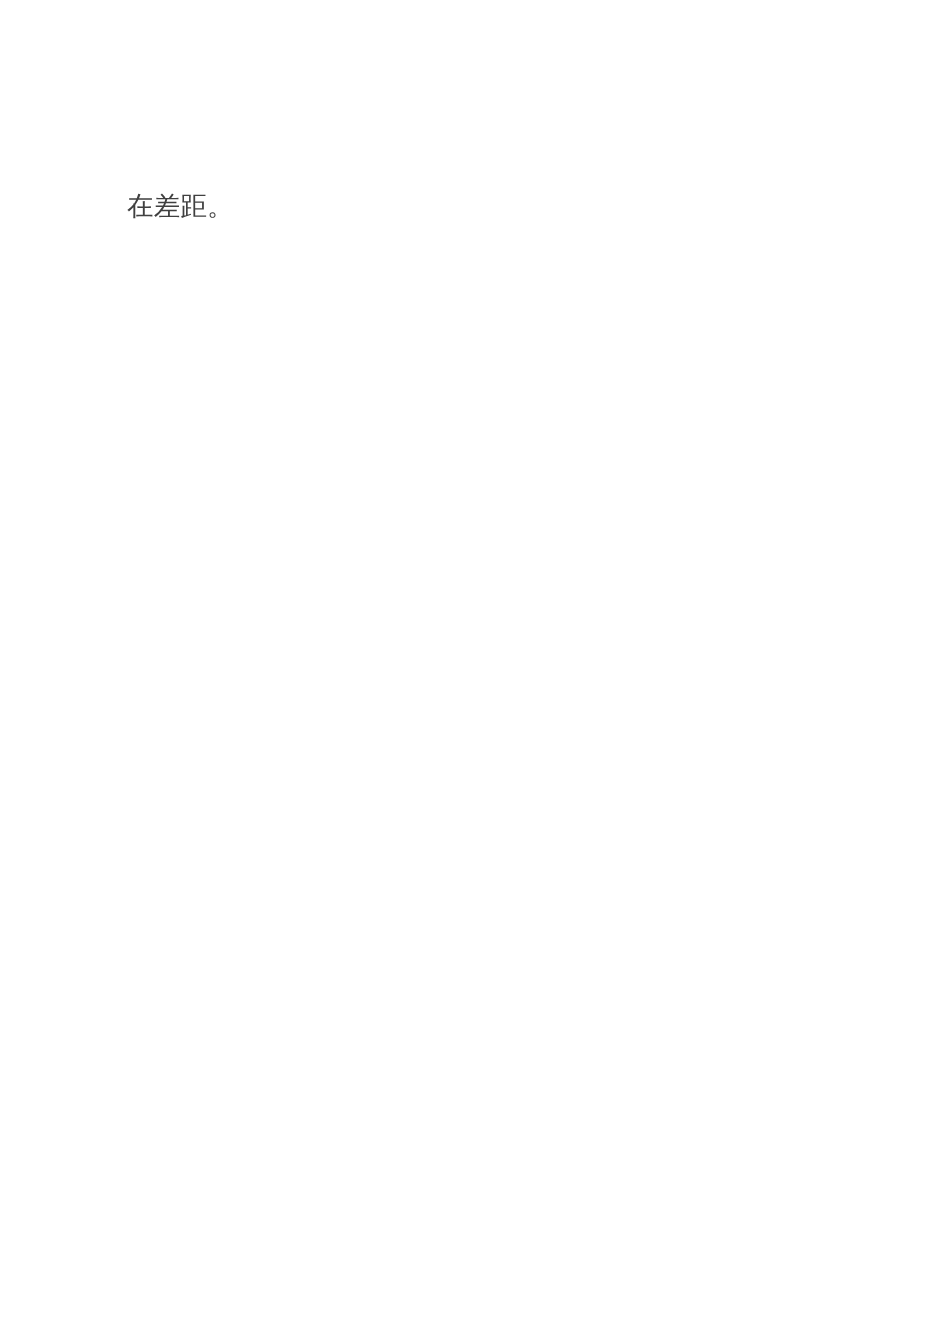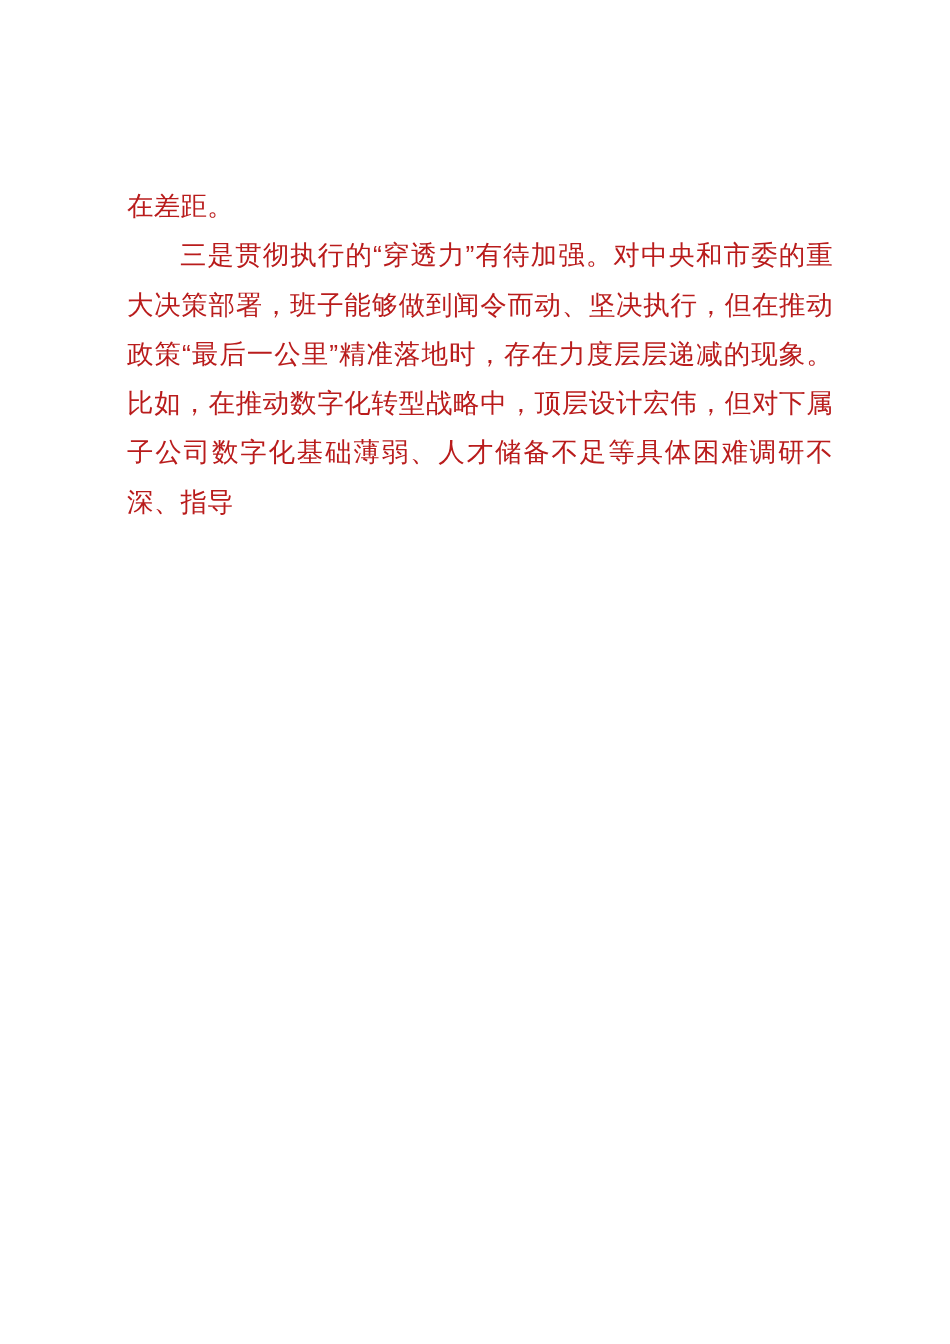--- a/index.html
+++ b/index.html
@@ -11,35 +11,34 @@
       width: 950px;
       height: 1344px;
       position: relative;
       overflow: hidden;
     }
     .page {
       position: absolute;
       left: 127px;
       top: 182px;
       width: 706px;
-      font-family: Liberation Sans, sans-serif;
+      font-family: Liberation Serif, serif;
       font-size: 26.5px;
       line-height: 49.3px;
-      color: #b91c1c;
+      color: #404040;
       text-align: justify;
       text-justify: inter-character;
       letter-spacing: 0.2px;
     }
     .para {
       margin: 0;
       padding: 0;
     }
     .indent {
       text-indent: 2em;
     }
   </style>
 </head>
 <body>
 
 <div class="page">
   <p class="para">在差距。</p>
-  <p class="para indent">三是贯彻执行的“穿透力”有待加强。对中央和市委的重大决策部署，班子能够做到闻令而动、坚决执行，但在推动政策“最后一公里”精准落地时，存在力度层层递减的现象。比如，在推动数字化转型战略中，顶层设计宏伟，但对下属子公司数字化基础薄弱、人才储备不足等具体困难调研不深、指导</p>
 </div>
 
 </body></html>

